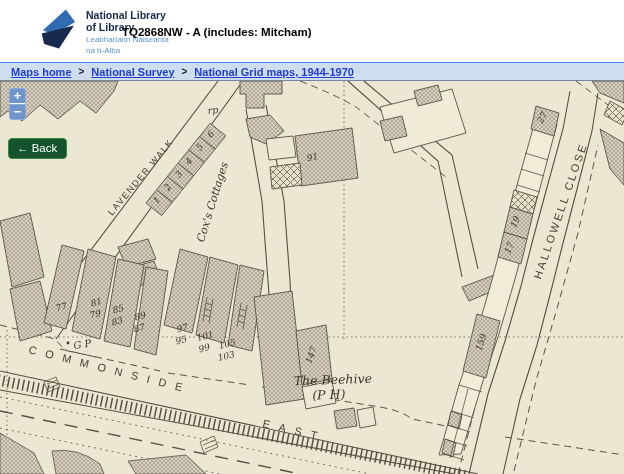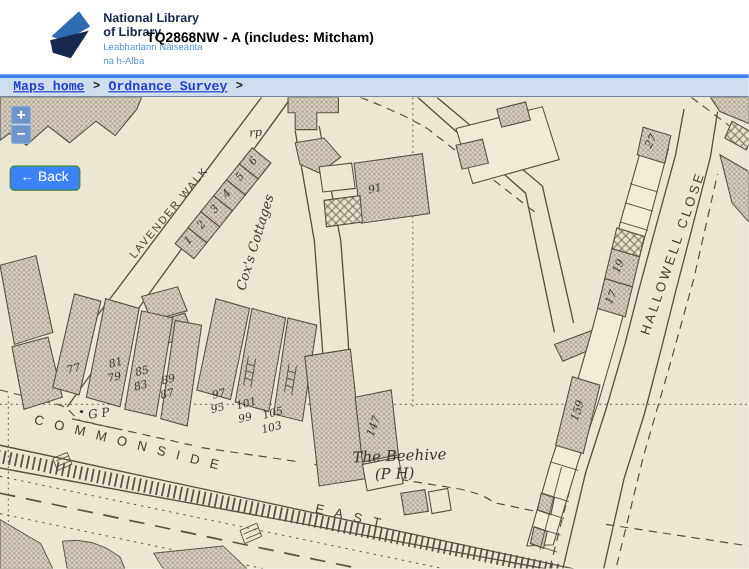--- a/index.html
+++ b/index.html
@@ -11,35 +11,35 @@
   .logo{position:absolute;left:36px;top:6px;width:46px;height:46px;cursor:pointer;}
   .logo-text{position:absolute;left:86px;top:9px;line-height:12px;}
   .logo-name{font-size:10.5px;font-weight:bold;color:#16294e;line-height:12px;}
   .logo-gaelic{font-size:8px;color:#5b95d5;line-height:9px;margin-top:2px;}
   .title-block{position:absolute;left:122px;top:9px;color:#000;}
   .title-line{font-size:11.5px;font-weight:bold;line-height:15px;margin-top:16px;}
   .title-line .normal{font-weight:normal;}
 
   
   .breadcrumb{position:absolute;left:0;top:62px;width:624px;height:19px;background:#cfdeef;
-    border-top:3px solid #3b82f6;border-bottom:1px solid #76849e;box-sizing:border-box;
-    display:flex;align-items:center;padding-left:11px;font-size:11px;font-family:Liberation Mono, monospace;}
+    border-top:1px solid #3b82f6;border-bottom:1px solid #76849e;box-sizing:border-box;
+    display:flex;align-items:center;padding-left:11px;font-size:11px;}
   .breadcrumb a{color:#1f3ed0;font-weight:bold;text-decoration:underline;cursor:pointer;}
   .crumb-sep{color:#222;font-weight:bold;margin:0 7px;font-size:10px;}
 
   
   .map-viewport{position:absolute;left:0;top:81px;width:624px;height:393px;background:#ece7d2;overflow:hidden;}
   .map-svg{position:absolute;left:0;top:0;}
 
   .zoom-ctrl{position:absolute;left:9px;top:7px;width:17px;z-index:5;}
   .zoom-btn{width:17px;height:16px;background:#7095cb;border:1px solid #8fadd9;box-sizing:border-box;
     color:#fff;font-size:13px;font-weight:bold;text-align:center;line-height:13px;cursor:pointer;}
   .zoom-in{border-radius:3px 3px 0 0;border-bottom:1px solid #fff;}
   .zoom-out{border-radius:0 0 3px 3px;}
-  .back-btn{position:absolute;left:8px;top:57px;z-index:5;background:#3b82f6;border:1px solid #378a35;
+  .back-btn{position:absolute;left:8px;top:57px;z-index:5;background:#14532d;border:1px solid #378a35;
     border-radius:4px;color:#fff;font-size:11.5px;padding:3px 9px 4px 8px;cursor:pointer;}
 
   
   text{fill:#3d382c;}
   .street{font-family:"Liberation Sans",sans-serif;font-size:11px;fill:#46412f;}
   .street-sm{font-family:"Liberation Sans",sans-serif;font-size:9px;letter-spacing:1.6px;fill:#46412f;}
   .hnum{font-family:"DejaVu Serif",serif;font-style:italic;font-size:9px;fill:#3b362b;}
   .mapname{font-family:"DejaVu Serif",serif;font-style:italic;fill:#3b362b;}
 </style>
 </head>
@@ -59,22 +59,23 @@
       <div class="logo-gaelic">na h-Alba</div>
     </div>
     <div class="title-block">
       <div class="title-line">TQ2868NW - A (includes: Mitcham)</div>
     </div>
   </div>
 
   <div class="breadcrumb">
     <a>Maps home</a>
     <span class="crumb-sep">&gt;</span>
-    <a>Ordnance Survey</a>
+    <a>National Survey</a>
     <span class="crumb-sep">&gt;</span>
+    <a>National Grid maps, 1944-1970</a>
   </div>
 
   <div class="map-viewport">
 
     <svg class="map-svg" width="624" height="393" viewBox="0 0 624 393">
       <defs>
         <pattern id="hatch" patternUnits="userSpaceOnUse" width="4" height="4">
           <rect width="4" height="4" fill="#d8d1bf"></rect>
           <path d="M0,0 L4,4 M4,0 L0,4" stroke="#a1978a" stroke-width="0.7"></path>
         </pattern>

